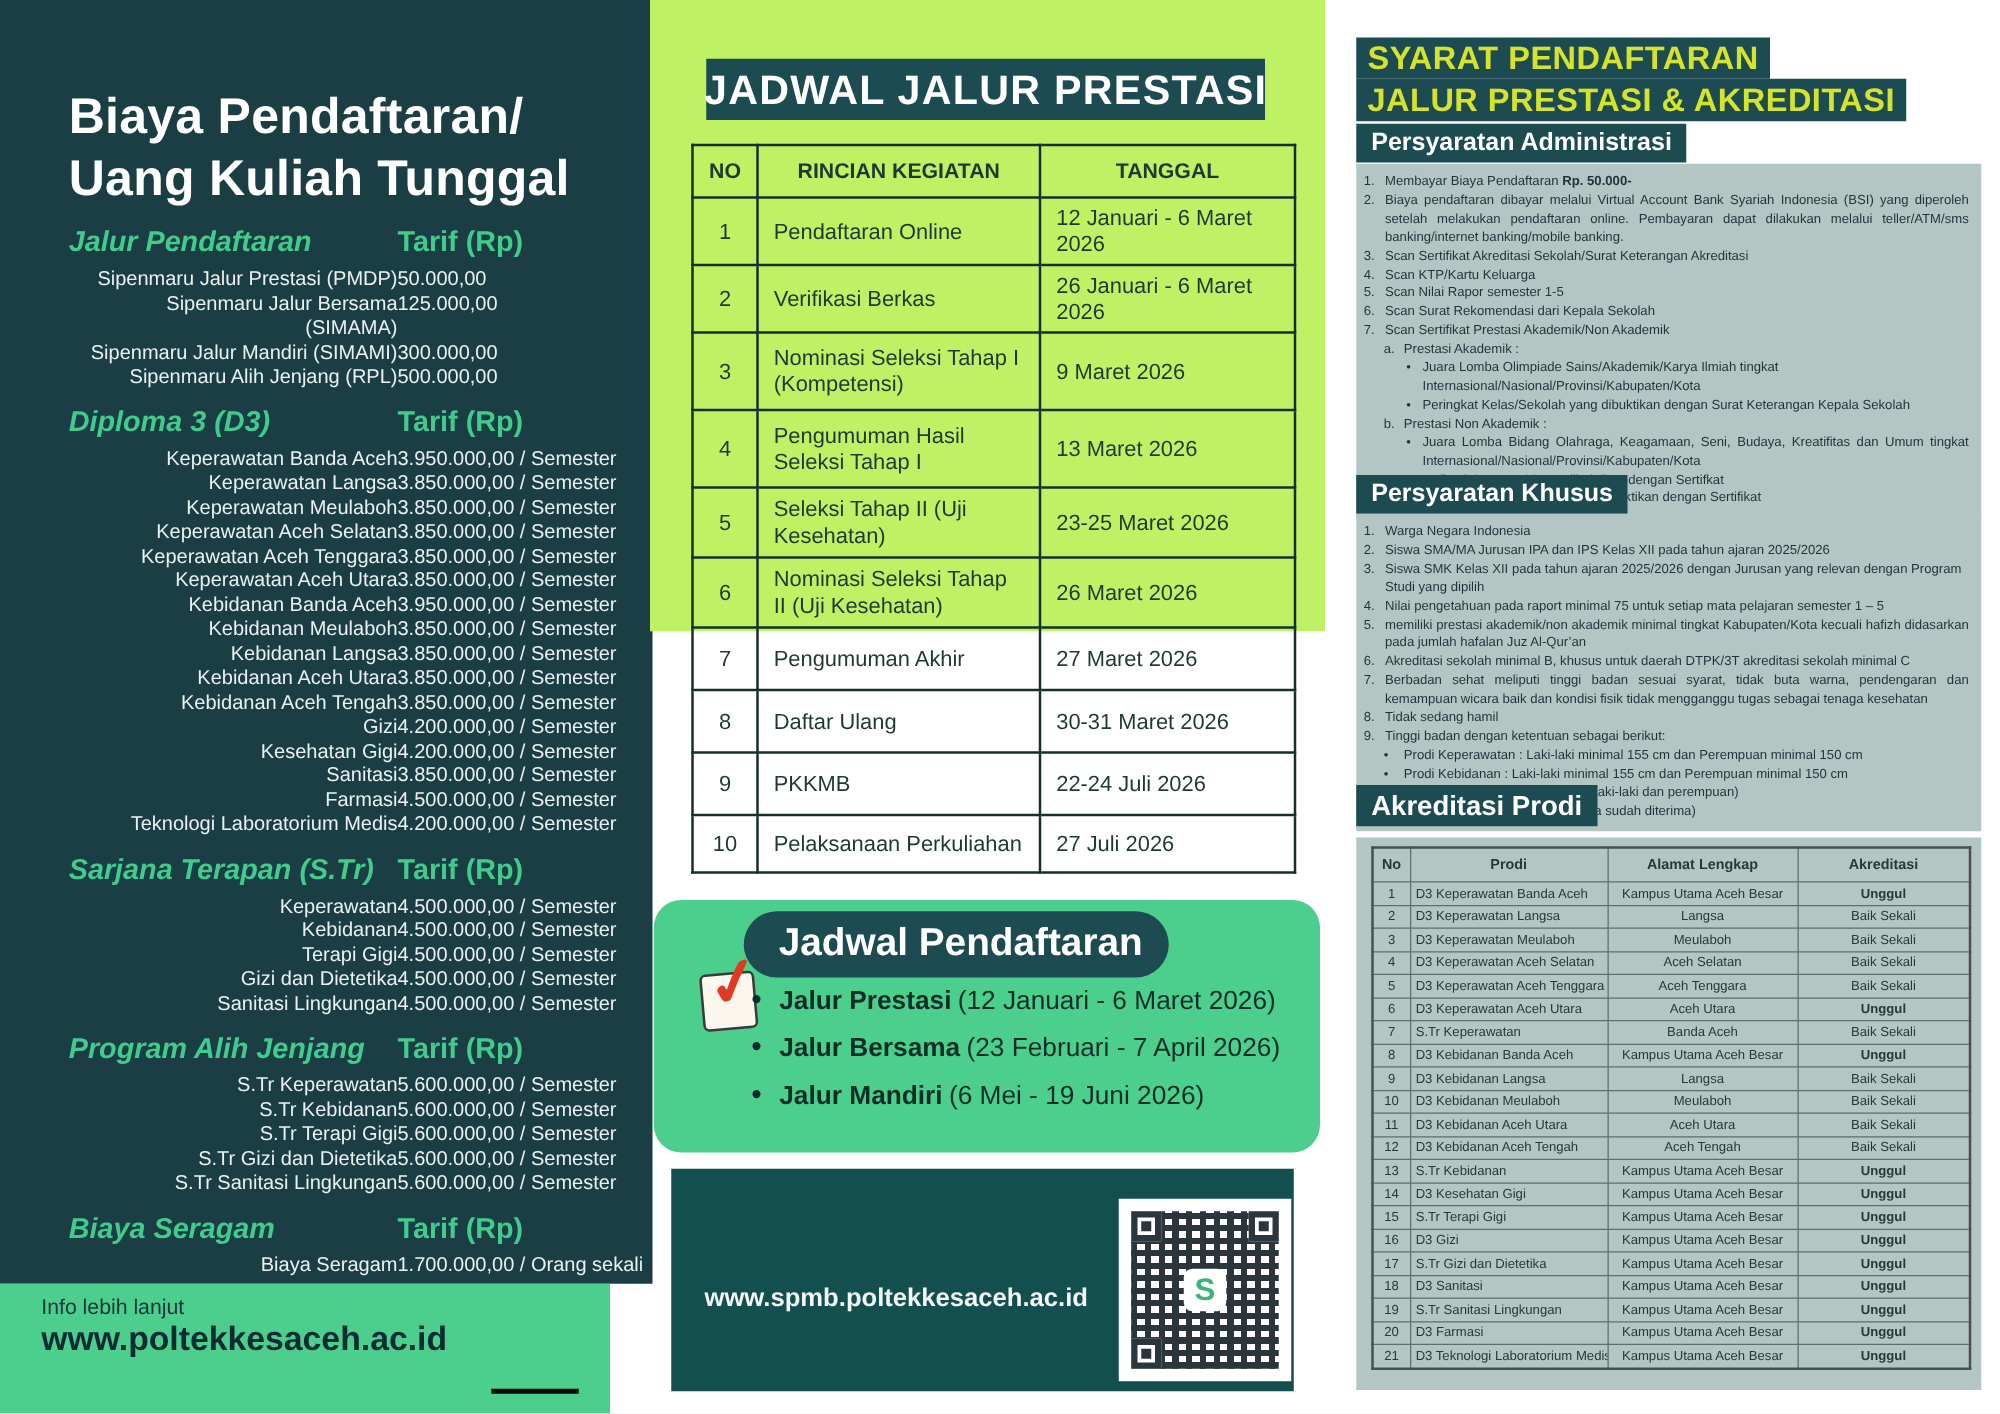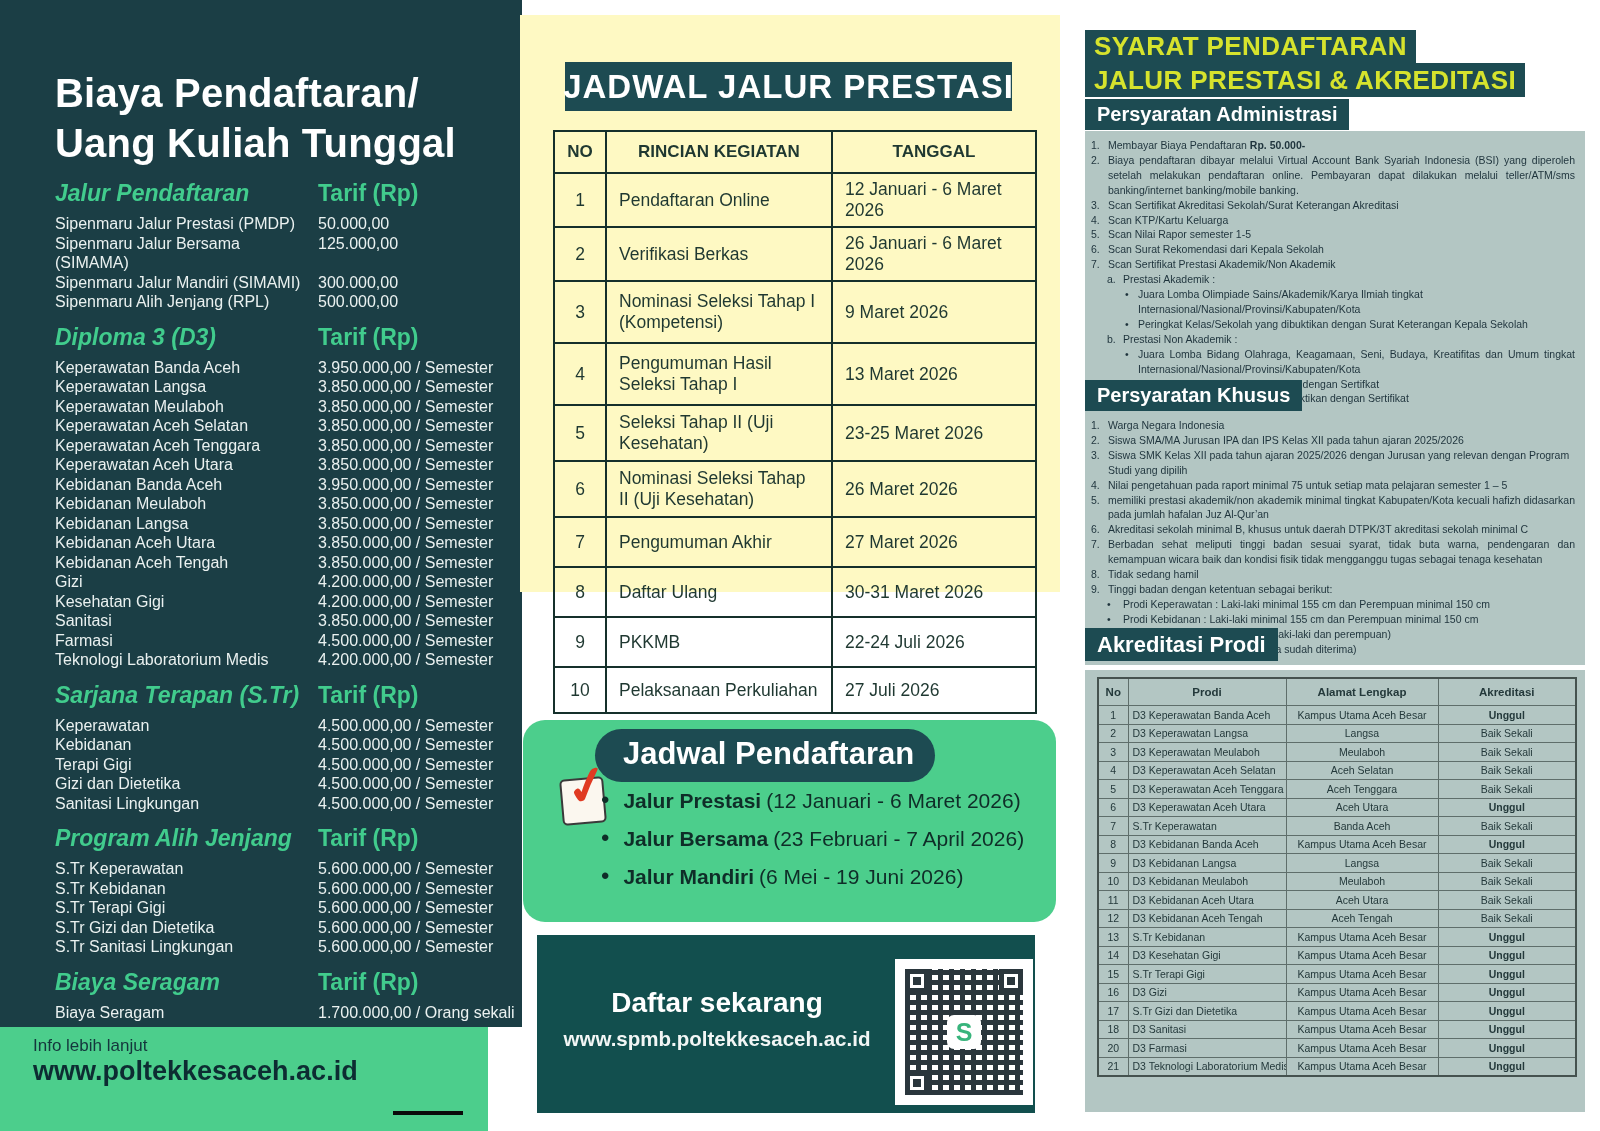--- a/index.html
+++ b/index.html
@@ -7,31 +7,31 @@
         font-family:"Liberation Sans",sans-serif;overflow:hidden;margin:0 auto;}
 
   
   .left-dark{position:absolute;left:0;top:0;width:522px;height:1027px;background:#1b3e45;
              box-sizing:border-box;padding:68px 0 0 55px;}
   .ld-title{font-size:40px;font-weight:700;color:#ffffff;line-height:50px;letter-spacing:.2px;margin-bottom:4px;}
   .fee-section{margin-top:12px;}
   .fee-head{display:flex;margin-bottom:7px;}
   .fh-name{width:263px;font-size:23px;font-weight:700;color:#41cc8d;font-style:italic;}
   .fh-tarif{font-size:23px;font-weight:700;color:#41cc8d;}
-  .fee-row{display:flex;font-size:16px;line-height:19.5px;color:#eaf1f0;}
+  .fee-row{display:flex;font-size:16px;line-height:19.5px;color:#eaf1f0;text-align:right;}
   .fr-name{width:263px;}
 
   
   .left-green{position:absolute;left:0;top:1027px;width:488px;height:104px;background:#4cce8c;}
   .lg-info{position:absolute;left:33px;top:9px;font-size:17px;color:#14363c;}
   .lg-web{position:absolute;left:33px;top:29px;font-size:27px;font-weight:700;color:#0d2c32;}
   .lg-dash{position:absolute;left:393px;top:84px;width:70px;height:4px;background:#0a0a0a;}
 
   
-  .mid-panel1{position:absolute;left:520px;top:15px;width:540px;height:577px;background:#fef9c3;}
+  .mid-panel1{position:absolute;left:520px;top:0;width:540px;height:505px;background:#bef264;}
   .mid-title-box{position:absolute;left:45px;top:47px;width:447px;height:49px;background:#1d4b52;
                  display:flex;align-items:center;justify-content:center;}
   .mid-title{font-size:33px;font-weight:700;color:#fff;letter-spacing:1px;white-space:nowrap;}
   .jadwal-table{position:absolute;left:33px;top:115px;border-collapse:collapse;table-layout:fixed;width:482px;}
   .jadwal-table th,.jadwal-table td{border:2px solid #15302b;color:#1f3831;}
   .jadwal-table th{font-size:17px;font-weight:700;height:38px;text-align:center;}
   .jadwal-table td{font-size:17.5px;padding:0 12px;}
   .jadwal-table td.c{text-align:center;padding:0;}
 
   
@@ -356,21 +356,20 @@
         </div>
         <div class="jp-row">
           <span class="dot">•</span>
           <span class="jname">Jalur Mandiri</span>
           <span class="jper">(6 Mei - 19 Juni 2026)</span>
         </div>
       </div>
   </section>
 
   <section class="mid-dark">
-    <div class="md-cta">Daftar sekarang</div>
     <div class="md-web">www.spmb.poltekkesaceh.ac.id</div>
     <div class="qr">
       <div class="qr-in">
         <div class="fp tl"></div>
         <div class="fp tr"></div>
         <div class="fp bl"></div>
         <div class="qr-logo">
           <span>S</span>
         </div>
       </div>
@@ -616,20 +615,26 @@
             <td>Kampus Utama Aceh Besar</td>
             <td class="bold">Unggul</td>
           </tr>
           <tr>
             <td>18</td>
             <td class="l">D3 Sanitasi</td>
             <td>Kampus Utama Aceh Besar</td>
             <td class="bold">Unggul</td>
           </tr>
           <tr>
+            <td>19</td>
+            <td class="l">S.Tr Sanitasi Lingkungan</td>
+            <td>Kampus Utama Aceh Besar</td>
+            <td class="bold">Unggul</td>
+          </tr>
+          <tr>
             <td>20</td>
             <td class="l">D3 Farmasi</td>
             <td>Kampus Utama Aceh Besar</td>
             <td class="bold">Unggul</td>
           </tr>
           <tr>
             <td>21</td>
             <td class="l">D3 Teknologi Laboratorium Medis</td>
             <td>Kampus Utama Aceh Besar</td>
             <td class="bold">Unggul</td>

